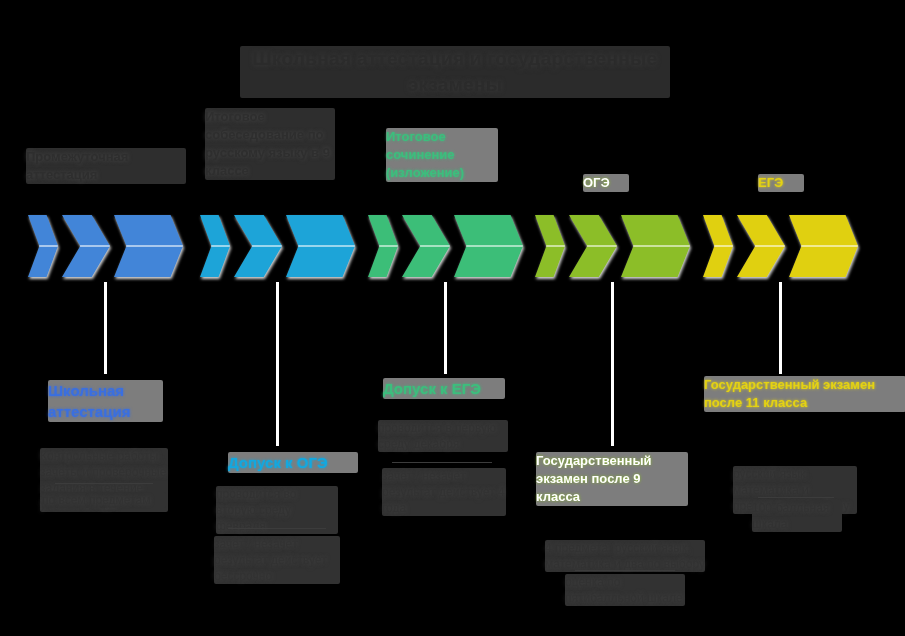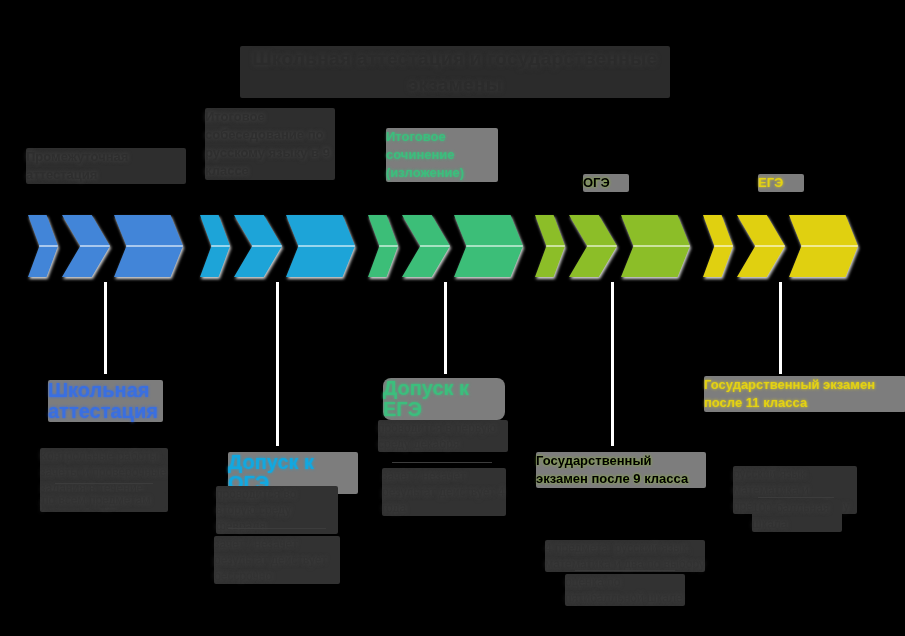--- a/index.html
+++ b/index.html
@@ -73,34 +73,34 @@
   }
   .lbl.dark {
     color: #323232;
     background: #323232;
     text-shadow: 0 0 4px #444;
     font-size: 12px;
     line-height: 16px;
   }
   .lbl.heading {
     font-weight: 700;
-    font-size: 20px;
+    font-size: 15px;
     line-height: 21px;
     background: #7d7d7d;
     border-radius: 2px;
   }
   .lbl.heading.small { font-size: 13px; line-height: 18px; }
   .lbl.tophead {
     font-weight: 700; font-size: 13px; line-height: 18px;
     color: #2e2e2e; background: #2e2e2e; text-shadow: 0 0 4px #484848;
   }
   .lbl.c-blue   { color: #3a6fe0; text-shadow: 0 0 3px #3a6fe0; }
   .lbl.c-cyan   { color: #12a8e0; text-shadow: 0 0 3px #12a8e0; }
   .lbl.c-green  { color: #3cbe7d; text-shadow: 0 0 3px #3cbe7d; }
-  .lbl.c-olive  { color: #000000; text-shadow: 0 0 3px #8cbe28; }
+  .lbl.c-olive  { color: #ffffff; text-shadow: 0 0 3px #8cbe28; }
   .lbl.c-yellow { color: #e4d213; text-shadow: 0 0 3px #e4d213; }
 
   .rule {
     position: absolute;
     height: 1px;
     background: #3c3c3c;
   }
 </style>
 </head>
 <body>
@@ -172,21 +172,21 @@
         <i style="--c:#3cbe78"></i>
       </div>
     <div class="gap"></div>
     <div class="chev big">
         <i style="--c:#3cbe78"></i>
       </div>
   </div>
 
   <div class="connector" style="left:444px; top:282px; height:92px;"></div>
 
-  <div class="lbl heading c-green" style="left:383px; top:378px; width:122px;border-radius:8px;">Допуск к ЕГЭ</div>
+  <div class="lbl heading c-green" style="left:383px; top:378px; width:122px;">Допуск к ЕГЭ</div>
 
   <div class="lbl dark" style="left:378px; top:420px; width:130px;">проводится в первую среду декабря</div>
 
   <div class="rule" style="left:392px; top:462px; width:100px;"></div>
 
   <div class="lbl dark" style="left:382px; top:468px; width:124px;">зачёт / незачёт результат действует 4 года</div>
 
   <div class="lbl heading small c-olive" style="left:583px; top:174px; width:46px;">ОГЭ</div>
 
   <div class="arrow-group" style="left:535px; top:212px; width:155px;">
@@ -198,21 +198,21 @@
         <i style="--c:#8cbe28"></i>
       </div>
     <div class="gap"></div>
     <div class="chev big">
         <i style="--c:#8cbe28"></i>
       </div>
   </div>
 
   <div class="connector" style="left:611px; top:282px; height:164px;"></div>
 
-  <div class="lbl heading small c-olive" style="left:536px; top:452px; width:170px;">Государственный экзамен после 9 класса</div>
+  <div class="lbl heading small c-olive" style="left:536px; top:452px; width:152px;">Государственный экзамен после 9 класса</div>
 
   <div class="lbl dark" style="left:545px; top:540px; width:160px;">4 предмета: русский язык, математика и два по выбору</div>
 
   <div class="rule" style="left:575px; top:570px; width:100px;"></div>
 
   <div class="lbl dark" style="left:565px; top:574px; width:120px;">оценка по пятибалльной шкале</div>
 
   <div class="lbl heading small c-yellow" style="left:758px; top:174px; width:46px;">ЕГЭ</div>
 
   <div class="arrow-group" style="left:703px; top:212px; width:155px;">

